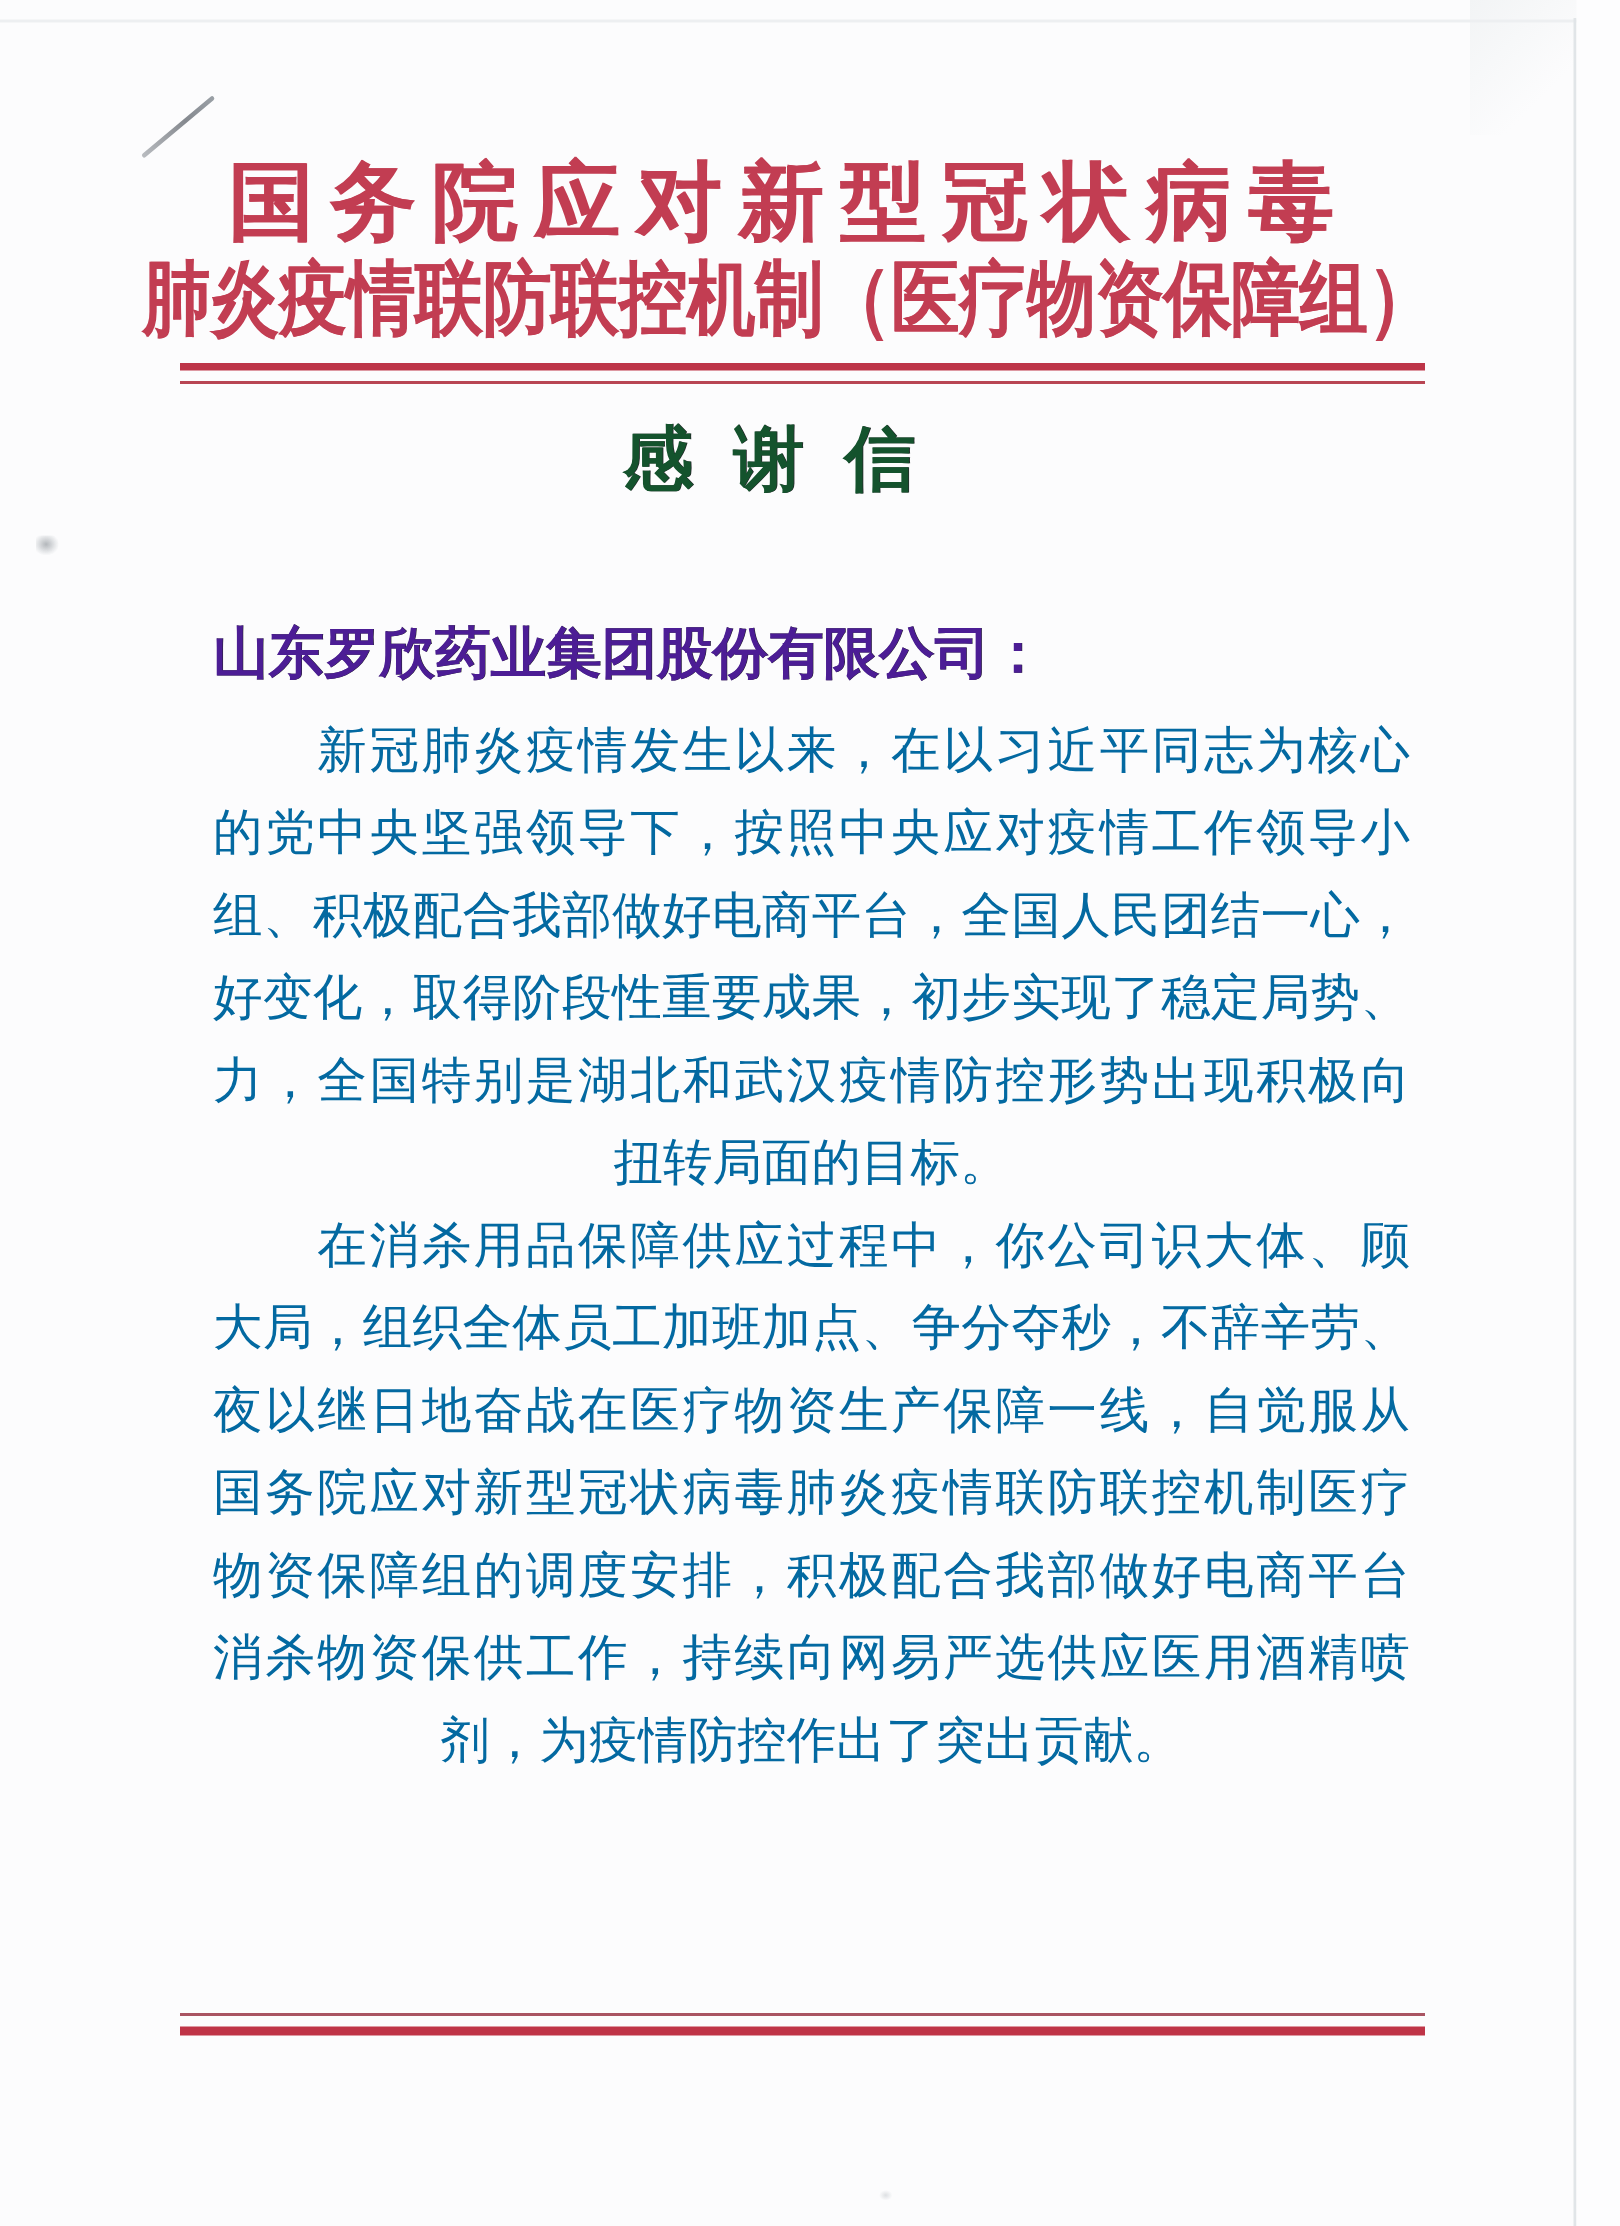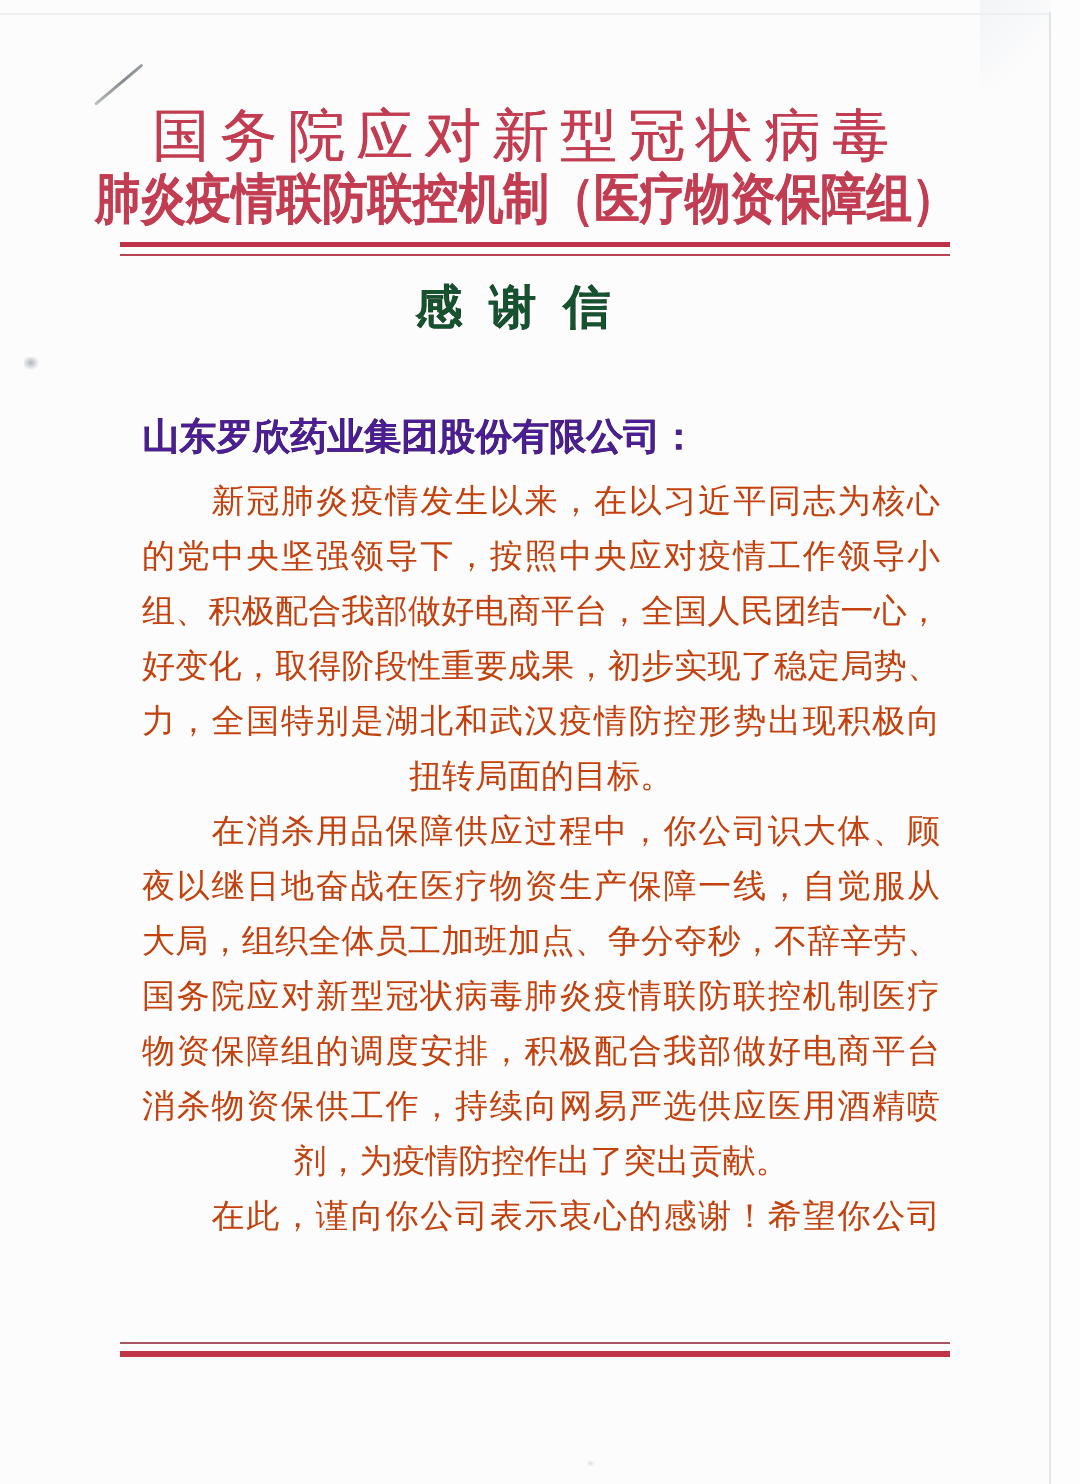--- a/index.html
+++ b/index.html
@@ -48,21 +48,21 @@
   }
   .speck-2 {
     position: absolute; left: 586px; top: 1460px; width: 9px; height: 7px;
     background: radial-gradient(ellipse, #d6d9dc 0%, rgba(252,252,253,0) 70%);
     opacity: .8;
   }
 
   
   .letterhead { position: absolute; left: 0; top: 104px; width: 1052px; text-align: center; color: #c23d52; }
   .lh-line1 {
-    font-size: 57px; font-weight: 400; letter-spacing: 11px; line-height: 64px;
+    font-size: 57px; font-weight: 700; letter-spacing: 11px; line-height: 64px;
     white-space: nowrap; text-shadow: 0.6px 0 0 #c23d52;
   }
   .lh-line2 {
     font-size: 54px; font-weight: 700; line-height: 60px; margin-top: 1px;
     white-space: nowrap; transform: scaleX(0.84); transform-origin: 50% 50%;
     text-shadow: 0.6px 0 0 #c23d52;
   }
 
   .rule { position: absolute; left: 120px; width: 830px; }
   .rule-top-thick  { top: 242px; height: 5px; background: #bd3448; }
@@ -77,21 +77,21 @@
     letter-spacing: 27px; line-height: 56px;
     text-shadow: 0.5px 0 0 #26262a;
   }
   .salutation {
     position: absolute; left: 142px; top: 414px; width: 800px;
     font-size: 37px; font-weight: 700; color: #4c1d95; line-height: 46px;
     white-space: nowrap; text-shadow: 0.4px 0 0 #222226;
   }
   .body-block {
     position: absolute; left: 142px; top: 474px; width: 798px;
-    color: #c2410c;
+    color: #0369a1;
   }
   .line {
     height: 55px; line-height: 55px; font-size: 33px;
     white-space: pre; overflow: hidden; text-align: center;
   }
   .jl { text-align: justify; text-align-last: justify; text-justify: inter-character; white-space: pre-wrap; }
 </style>
 </head>
 <body>
 
@@ -118,25 +118,24 @@
   <div class="salutation">山东罗欣药业集团股份有限公司：</div>
 
   <div class="body-block">
     <div class="line jl">　　新冠肺炎疫情发生以来，在以习近平同志为核心</div>
     <div class="line jl">的党中央坚强领导下，按照中央应对疫情工作领导小</div>
     <div class="line jl">组、积极配合我部做好电商平台，全国人民团结一心，</div>
     <div class="line jl">好变化，取得阶段性重要成果，初步实现了稳定局势、</div>
     <div class="line jl">力，全国特别是湖北和武汉疫情防控形势出现积极向</div>
     <div class="line">扭转局面的目标。</div>
     <div class="line jl">　　在消杀用品保障供应过程中，你公司识大体、顾</div>
+    <div class="line jl">大局，组织全体员工加班加点、争分夺秒，不辞辛劳、</div>
     <div class="line jl">夜以继日地奋战在医疗物资生产保障一线，自觉服从</div>
-    <div class="line jl">大局，组织全体员工加班加点、争分夺秒，不辞辛劳、</div>
     <div class="line jl">国务院应对新型冠状病毒肺炎疫情联防联控机制医疗</div>
     <div class="line jl">物资保障组的调度安排，积极配合我部做好电商平台</div>
     <div class="line jl">消杀物资保供工作，持续向网易严选供应医用酒精喷</div>
     <div class="line">剂，为疫情防控作出了突出贡献。</div>
-    <div class="line jl">　　在此，谨向你公司表示衷心的感谢！希望你公司</div>
   </div>
 
   <div class="rule rule-bot-thin"></div>
   <div class="rule rule-bot-thick"></div>
 
 </div>
 
 </body></html>

